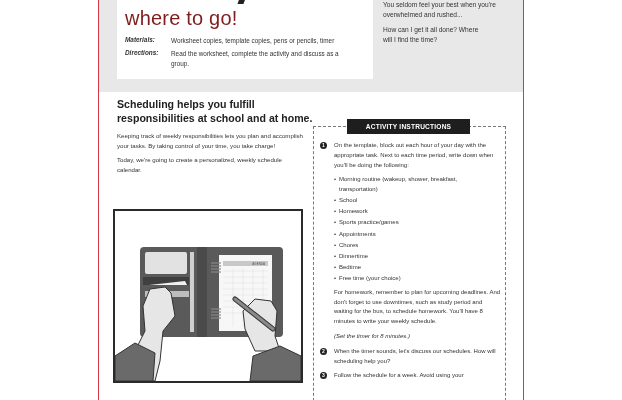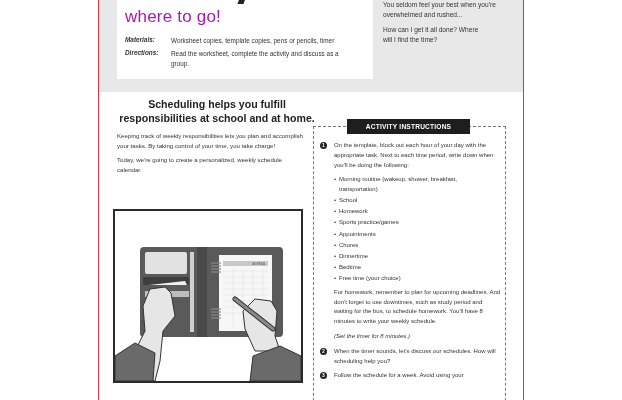--- a/index.html
+++ b/index.html
@@ -1,27 +1,27 @@
 <!DOCTYPE html>
 <html><head>
 <meta charset="utf-8">
 <style>
   html, body { margin:0; padding:0; }
   body { width:622px; height:400px; position:relative; overflow:hidden; background:#ffffff; font-family:"Liberation Sans", sans-serif; color:#2a2a2a; }
   .redline { position:absolute; top:0; bottom:0; width:1px; background:#d23a4a; }
   .gray-band { position:absolute; left:99px; top:0; width:424px; height:92px; background:#e8e8e8; }
   .card { position:absolute; left:117px; top:0; width:256px; height:79px; background:#ffffff; }
   .card .hook { position:absolute; left:123px; top:-10px; width:6px; height:14px; background:#222; transform:skewX(-20deg); }
-  .card .title { position:absolute; left:8px; top:7px; font-size:17px; color:#a21caf; letter-spacing:0.2px; }
+  .card .title { position:absolute; left:8px; top:7px; font-size:20px; color:#7f1d1d; letter-spacing:0.2px; }
   .meta { position:absolute; left:8px; font-size:6.4px; color:#333; }
   .meta .lbl { position:absolute; left:0; font-style:italic; font-weight:bold; width:50px; }
   .meta .val { position:absolute; left:46px; width:200px; line-height:10px; }
   .aside { position:absolute; left:383px; top:0; width:135px; font-size:6.6px; color:#333; line-height:10px; }
   .aside p { margin:0 0 5px 0; }
-  .headline { position:absolute; left:117px; top:98px; width:200px; font-size:10.6px; font-weight:bold; color:#222; line-height:13.5px;text-align:center; }
+  .headline { position:absolute; left:117px; top:98px; width:200px; font-size:10.6px; font-weight:bold; color:#222; line-height:13.5px; }
   .body-text { position:absolute; left:117px; top:131px; width:190px; font-size:6.1px; color:#333; line-height:9.5px; }
   .body-text p { margin:0 0 5px 0; }
   .illus { position:absolute; left:113px; top:209px; width:190px; height:174px; border:2px solid #2a2a2a; box-sizing:border-box; background:#fff; overflow:hidden; }
   .act-box { position:absolute; left:313px; top:126px; width:193px; height:290px; border:1px dashed #777; box-sizing:border-box; }
   .act-title { position:absolute; left:347px; top:119px; width:123px; height:15px; background:#1e1e1e; color:#fff; font-size:6.6px; font-weight:bold; text-align:center; line-height:15px; letter-spacing:0.2px; }
   .act-content { position:absolute; left:320px; top:141px; width:182px; font-size:6px; color:#333; line-height:9.8px; }
   .step { position:relative; padding-left:14px; margin-bottom:5px; }
   .step .num { position:absolute; left:0; top:1px; width:7px; height:7px; border-radius:50%; background:#222; color:#fff; font-size:5px; line-height:7px; text-align:center; font-weight:bold; }
   .bullets { margin:4px 0 4px 14px; padding:0; list-style:none; }
   .bullets li { margin:0 0 1.3px 0; padding-left:5px; position:relative; }

